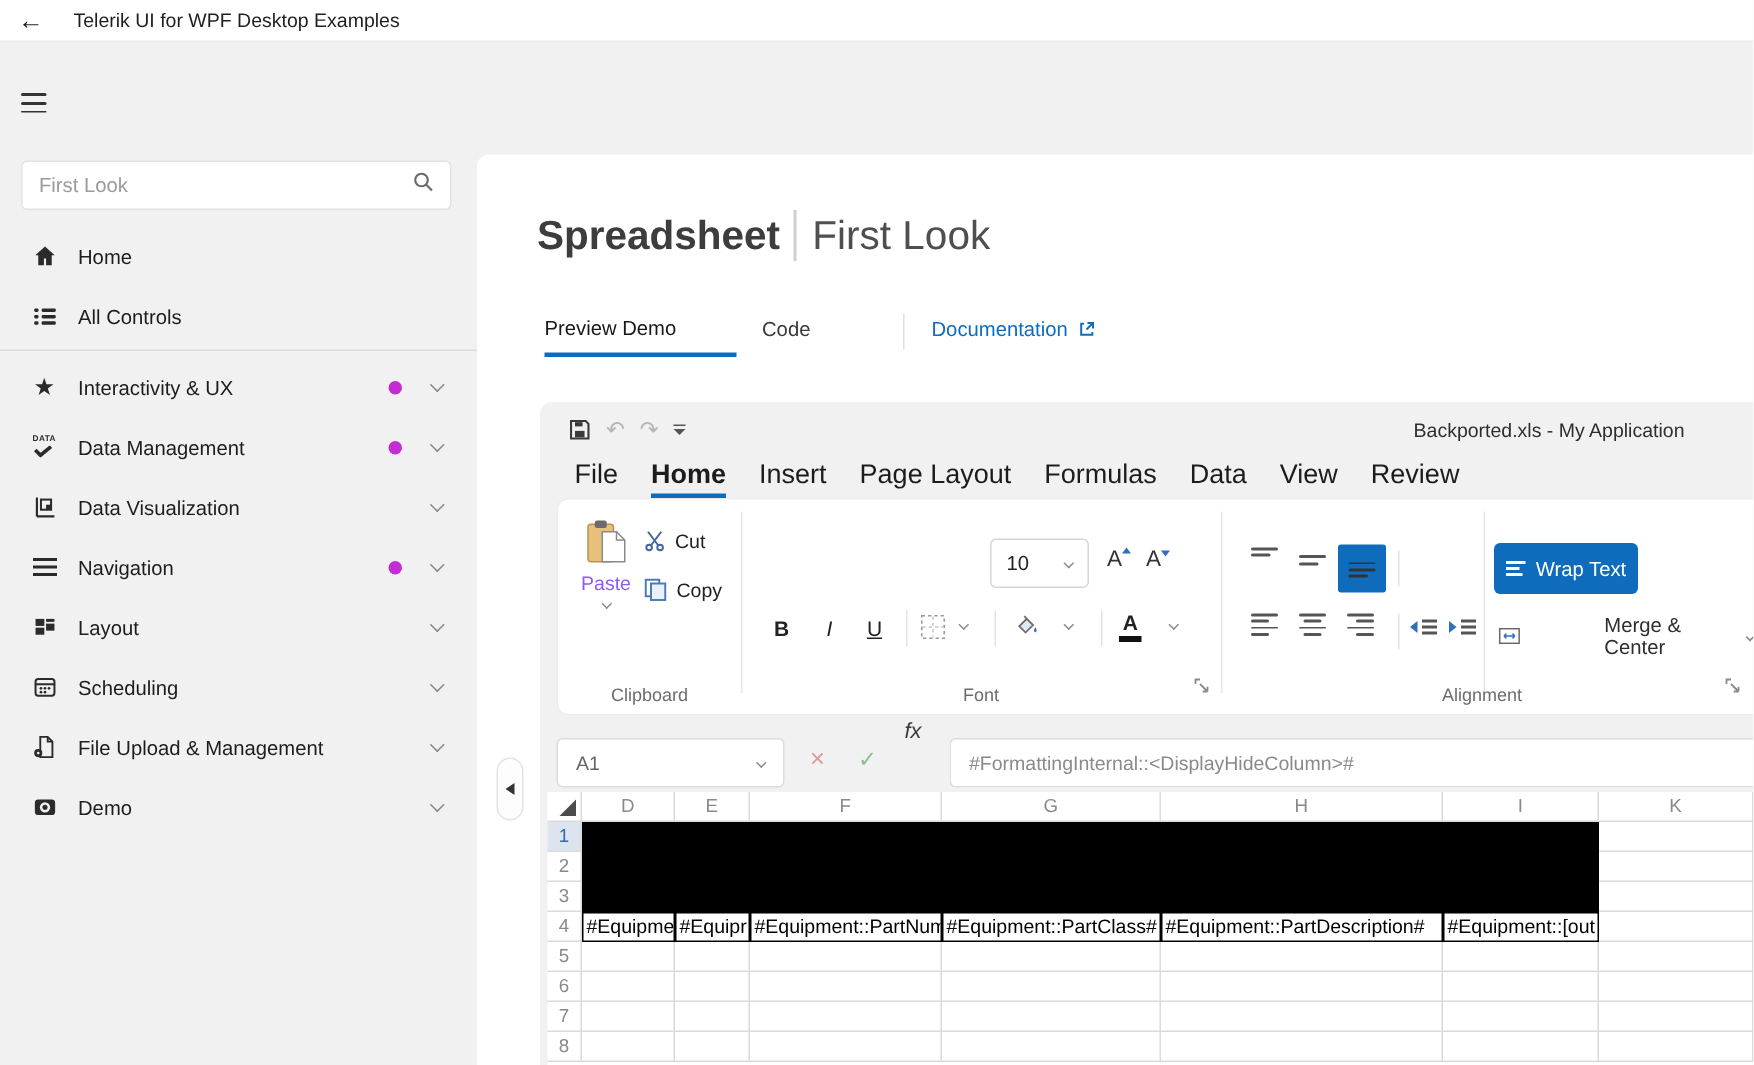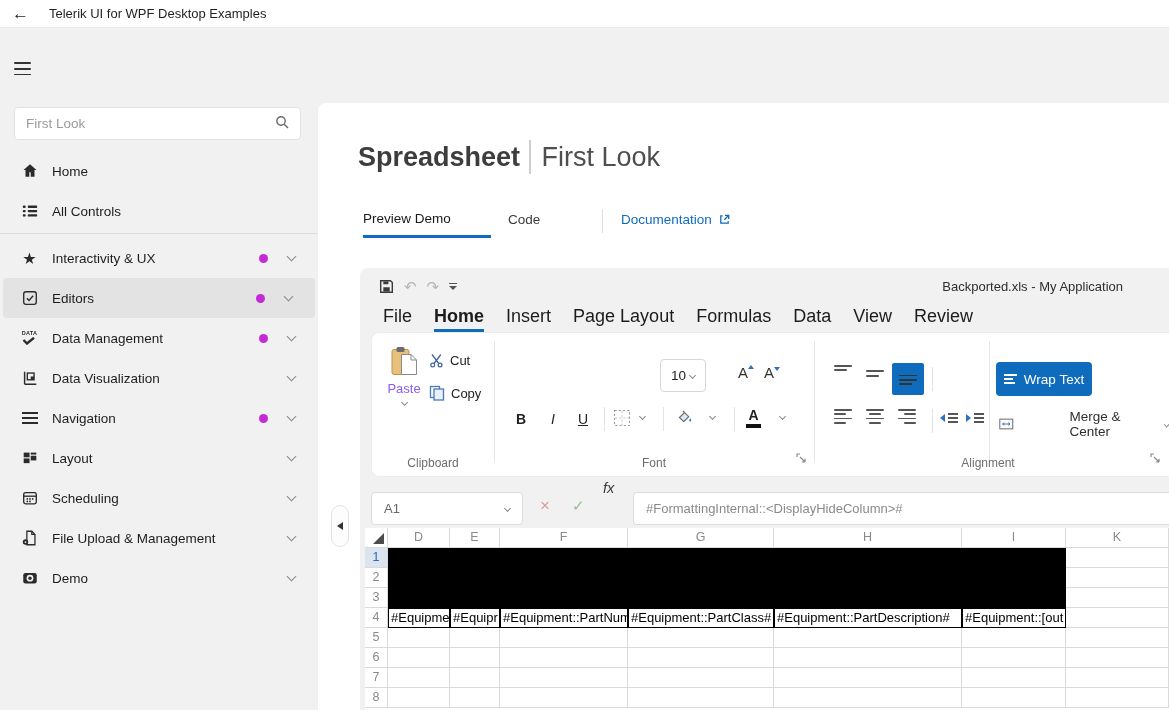--- a/index.html
+++ b/index.html
@@ -184,31 +184,20 @@
         </span>
       <span class="nlbl">All Controls</span>
     </div>
     <div class="nav-div"></div>
     <div class="nav-item">
       <span class="nico star-glyph">★</span>
       <span class="nlbl">Interactivity &amp; UX</span>
       <span class="ndot" style="background:#c32bd5"></span>
       <span class="nchv chv"></span>
     </div>
-    <div class="nav-item sel">
-      <span class="nico">
-          <svg width="18" height="18" viewBox="0 0 20 20">
-            <rect x="3" y="3" width="14" height="14" rx="2.5" fill="none" stroke="#2b2b2b" stroke-width="1.5"></rect>
-            <path d="M6.5 10.3 l2.4 2.4 4.6-5.2" fill="none" stroke="#2b2b2b" stroke-width="1.5"></path>
-          </svg>
-        </span>
-      <span class="nlbl">Editors</span>
-      <span class="ndot" style="background:#c32bd5"></span>
-      <span class="nchv chv"></span>
-    </div>
     <div class="nav-item">
       <span class="nico">
         <span class="data-ico">
             <span class="data-txt">DATA</span>
             <svg width="14" height="8" viewBox="0 0 14 8">
               <path d="M1.5 3 l3.5 3.5 L12 0.8" stroke="#2b2b2b" stroke-width="2.4" fill="none"></path>
             </svg>
           </span>
       </span>
       <span class="nlbl">Data Management</span>
@@ -372,21 +361,21 @@
       <div class="copyrow">
         <svg width="16" height="16" viewBox="0 0 16 16">
             <rect x="1.5" y="1.5" width="9" height="11" fill="#fff" stroke="#4a79b8" stroke-width="1.3"></rect>
             <rect x="5" y="4" width="9.5" height="11" fill="#eaf1fa" stroke="#4a79b8" stroke-width="1.3"></rect>
           </svg>
         <span>Copy</span>
       </div>
       <div class="grp-label" style="left:0;width:122px">Clipboard</div>
       <div class="vsep-big" style="left:122px"></div>
 
-      <div class="combo" style="left:288px; top:26px; width:46px">
+      <div class="combo" style="left:288px; top:26px; width:66px">
         <span>10</span>
         <span class="chv sm"></span>
       </div>
       <div class="fsz-btn" style="left:366px">
           <span class="A">A</span>
           <span class="up"></span>
         </div>
       <div class="fsz-btn" style="left:392px">
           <span class="A">A</span>
           <span class="dn"></span>

